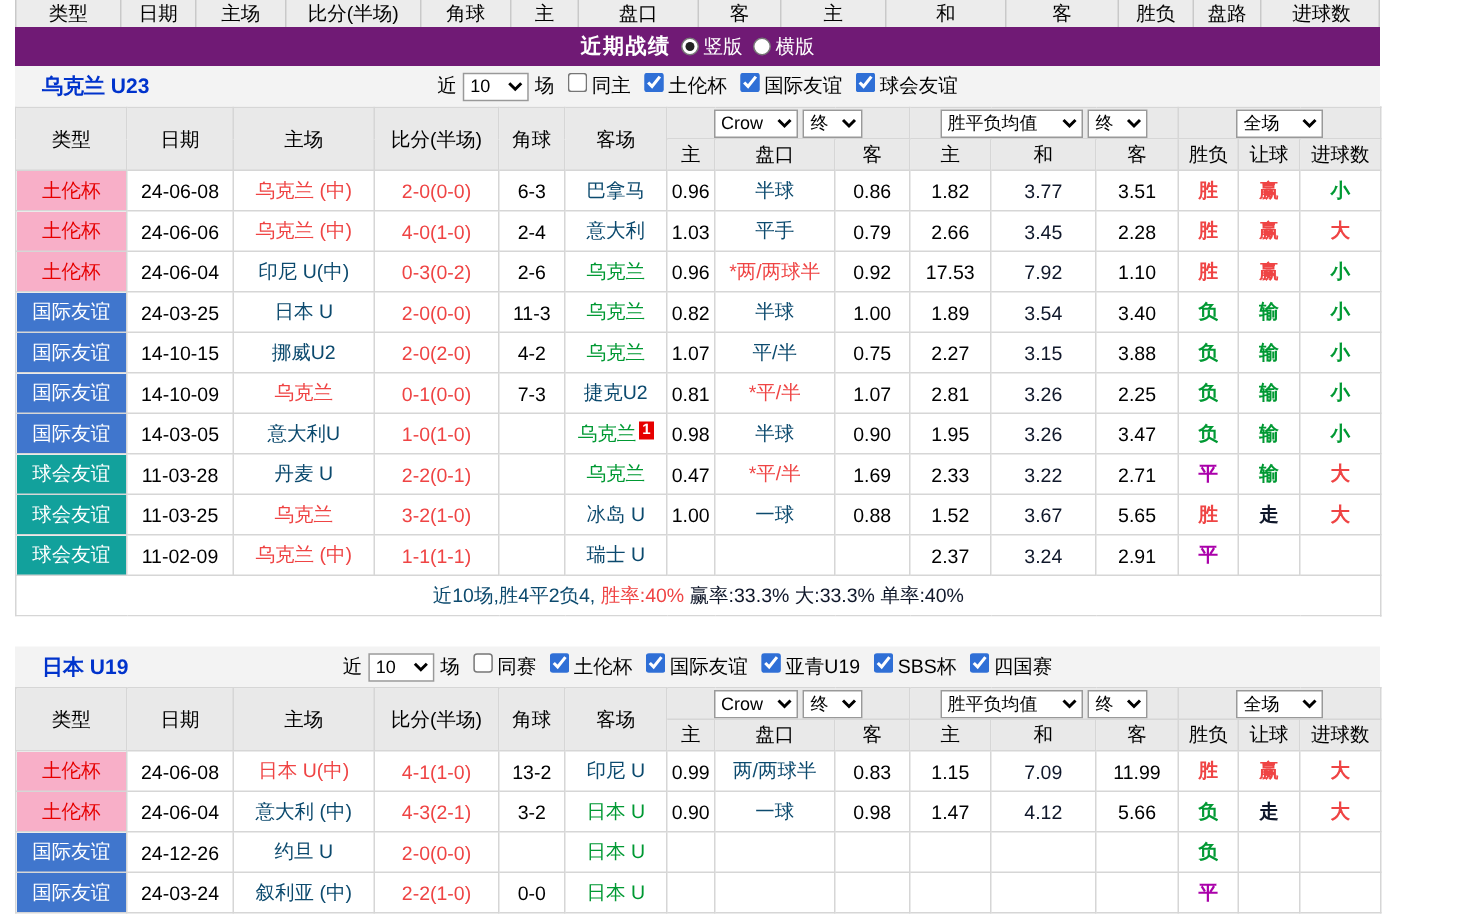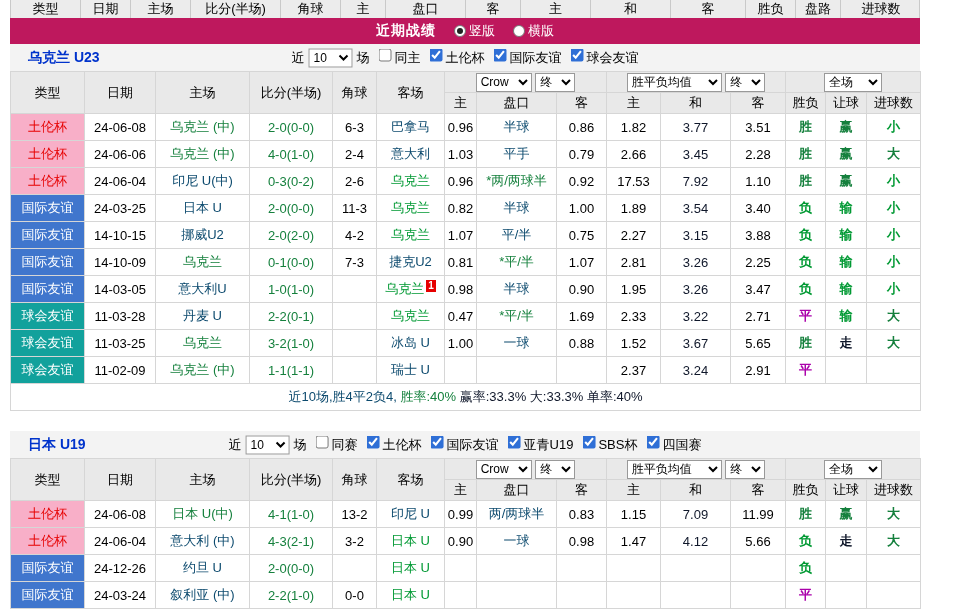--- a/index.html
+++ b/index.html
@@ -14,21 +14,21 @@
   .cut-header { display:flex; height:18px; background:#ececec; border-left:1px solid #c9c9c9; border-right:1px solid #c9c9c9; overflow:hidden; }
   .cut-cell { flex:0 0 auto; display:flex; align-items:center; justify-content:center; border-right:1px solid #c9c9c9; height:100%; overflow:hidden; white-space:nowrap; }
   .cut-cell:last-child { border-right:none; }
   .cut-cell:nth-child(1){width:70px}.cut-cell:nth-child(2){width:50px}.cut-cell:nth-child(3){width:60px}
   .cut-cell:nth-child(4){width:90px}.cut-cell:nth-child(5){width:60px}.cut-cell:nth-child(6){width:45px}
   .cut-cell:nth-child(7){width:80px}.cut-cell:nth-child(8){width:55px}.cut-cell:nth-child(9){width:70px}
   .cut-cell:nth-child(10){width:80px}.cut-cell:nth-child(11){width:75px}.cut-cell:nth-child(12){width:50px}
   .cut-cell:nth-child(13){width:45px}.cut-cell:nth-child(14){width:80px}
 
   
-  .banner { height:26px; background:#be185d; color:#fff; display:flex; align-items:center; justify-content:center; gap:18px; }
+  .banner { height:26px; background:#701a75; color:#fff; display:flex; align-items:center; justify-content:center; gap:7px; }
   .banner-title { font-weight:bold; font-size:14px; letter-spacing:1px; }
   .radio-item { display:inline-flex; align-items:center; gap:3px; cursor:pointer; }
   .radio { width:12px; height:12px; border-radius:50%; background:#fff; border:1px solid #777; position:relative; display:inline-block; }
   .radio.checked::after { content:""; position:absolute; left:2px; top:2px; right:2px; bottom:2px; background:#222; border-radius:50%; }
 
   
   .section-bar { height:27px; background:#f3f3f3; position:relative; }
   .section-title { position:absolute; left:18px; top:50%; transform:translateY(-50%); color:#0033cc; font-weight:bold; font-size:14px; white-space:nowrap; }
   .filters { position:absolute; left:50%; top:50%; transform:translate(-50%,-50%); display:flex; align-items:center; white-space:nowrap; }
   .filters select { margin:0 4px; }
@@ -43,21 +43,21 @@
   .match-table td { border:1px solid #d6d6d6; text-align:center; height:27px; overflow:hidden; white-space:nowrap; padding:0 1px; }
   .match-table thead td { background:#e9e9e9; height:21px; }
   .sel-cell select { vertical-align:middle; }
   .summary-cell { height:25px; background:#fff; }
   .bold { font-weight:bold; }
 
   .t-toulon { background:#f8afc8; color:#e60000; }
   .t-intl   { background:#4076cd; color:#fff; }
   .t-club   { background:#12a19c; color:#fff; }
 
-  .c-red { color:#15803d; } .c-green { color:#009933; } .c-blue { color:#0f172a; }
+  .c-red { color:#ef4444; } .c-green { color:#009933; } .c-blue { color:#0f172a; }
   .c-purple { color:#aa00aa; } .c-black { color:#0c4a6e; }
 
   .card { display:inline-block; background:#e60000; color:#fff; font-size:10px; line-height:12px; padding:0 2px; margin-left:2px; position:relative; top:-4px; font-weight:bold; }
   .gap { height:20px; background:#fff; }
 </style>
 </head>
 <body>
 
 <div class="page">
 

